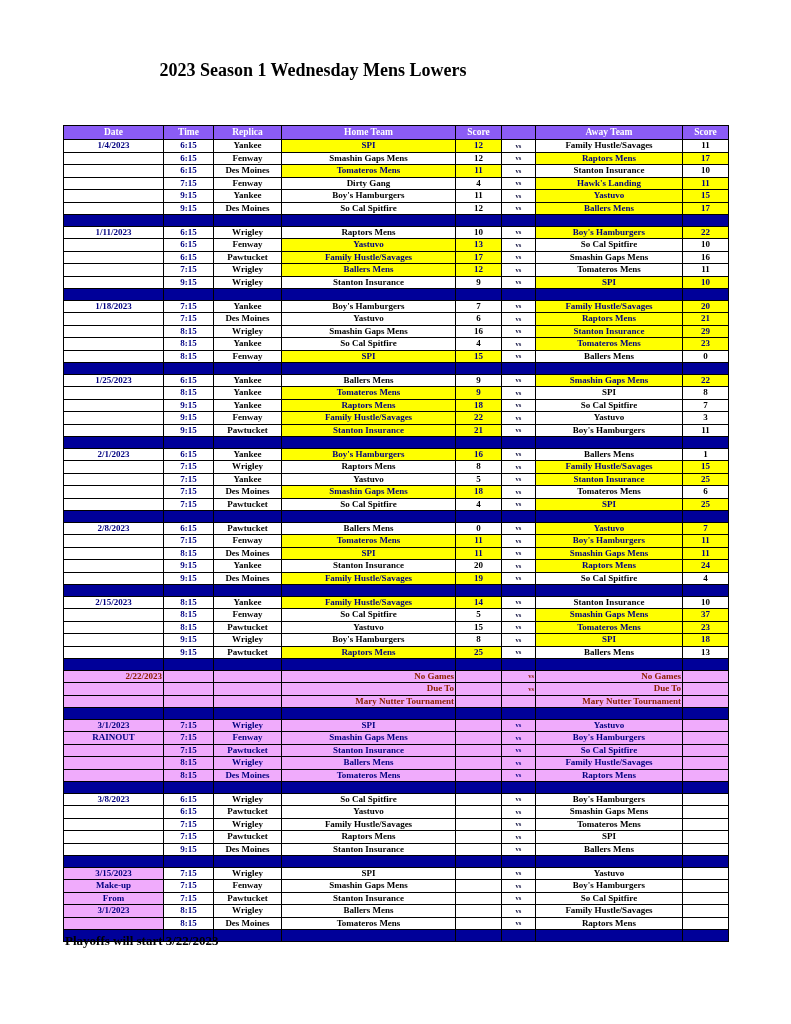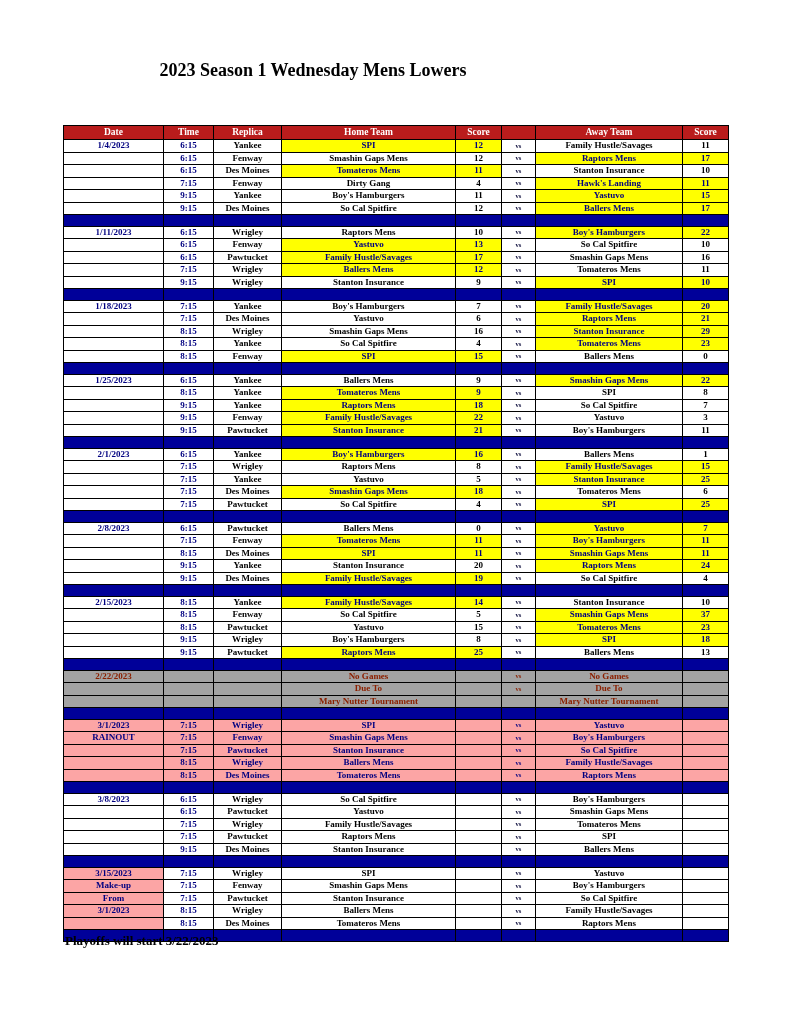--- a/index.html
+++ b/index.html
@@ -18,28 +18,28 @@
     position:absolute;left:63px;top:125px;width:665px;
     border-collapse:collapse;table-layout:fixed;
   }
   .sched td,.sched th{
     border:1px solid #000;
     height:11.5px;padding:0 1px;
     text-align:center;vertical-align:middle;
     font-weight:bold;font-size:9px;line-height:1;
     white-space:nowrap;overflow:hidden;
   }
-  .sched th{background:#b91c1c;color:#ffffff;font-size:9.5px;height:13px;margin-top:12px;}
+  .sched th{background:#8b5cf6;color:#ffffff;font-size:9.5px;height:13px;margin-top:12px;}
   td.sep{background:#000099;height:10.5px;}
   td.navy{color:#000080;}
   td.blk{color:#000000;}
   td.win{background:#FFFF00;color:#000080;}
   td.vs{font-size:6.5px;color:#000033;}
-  td.orange{background:#a3a3a3;color:#8B2000;}
-  td.rain{background:#fca5a5;color:#000080;font-family:Liberation Serif, serif;}
+  td.orange{background:#f0abfc;color:#8B2000;text-align:right;}
+  td.rain{background:#f0abfc;color:#000080;font-family:Liberation Serif, serif;}
   .footer{
     position:absolute;left:65px;top:933px;
     font-size:13px;font-weight:bold;color:#000;
   }
 </style>
 </head>
 <body>
 
 <div class="headings">
   <div class="subtitle">2023 Season 1 Wednesday Mens Lowers</div>

